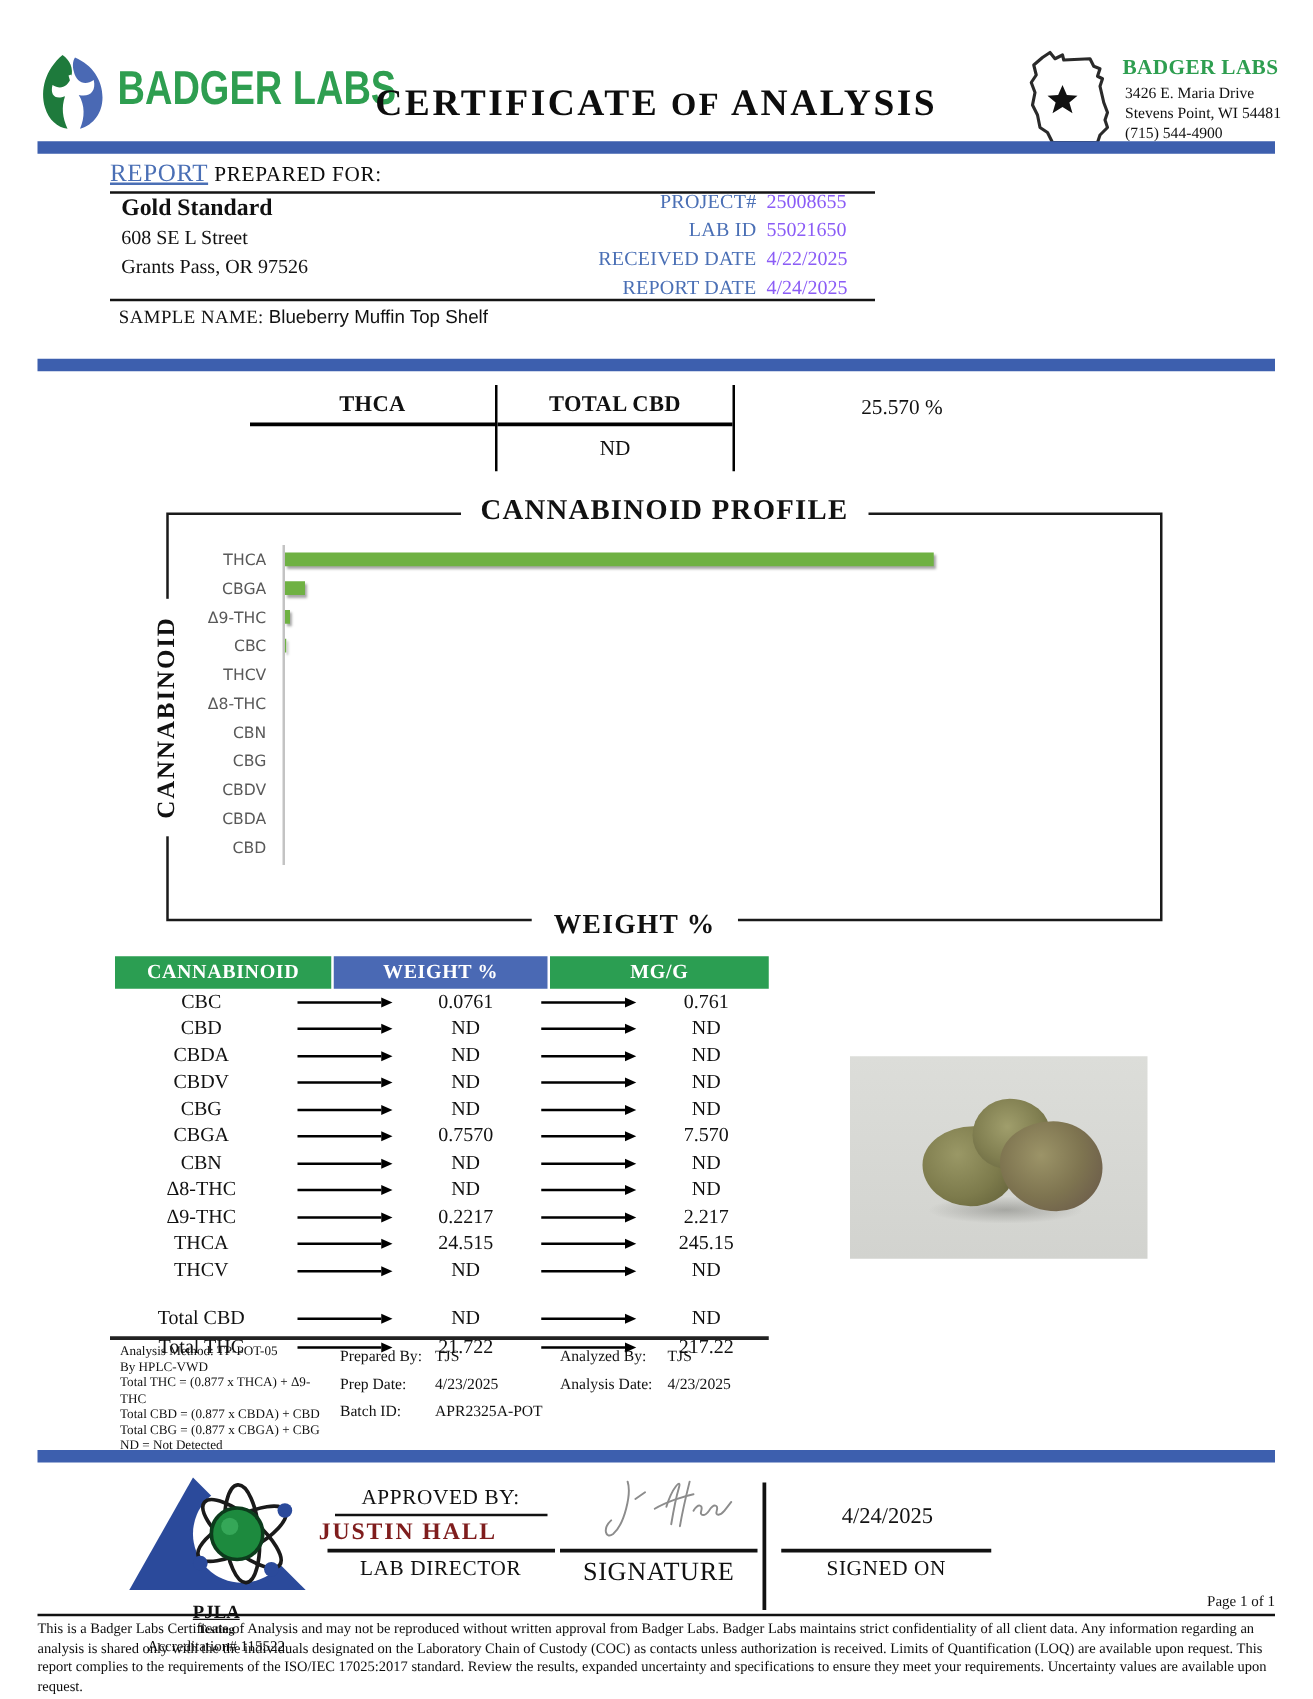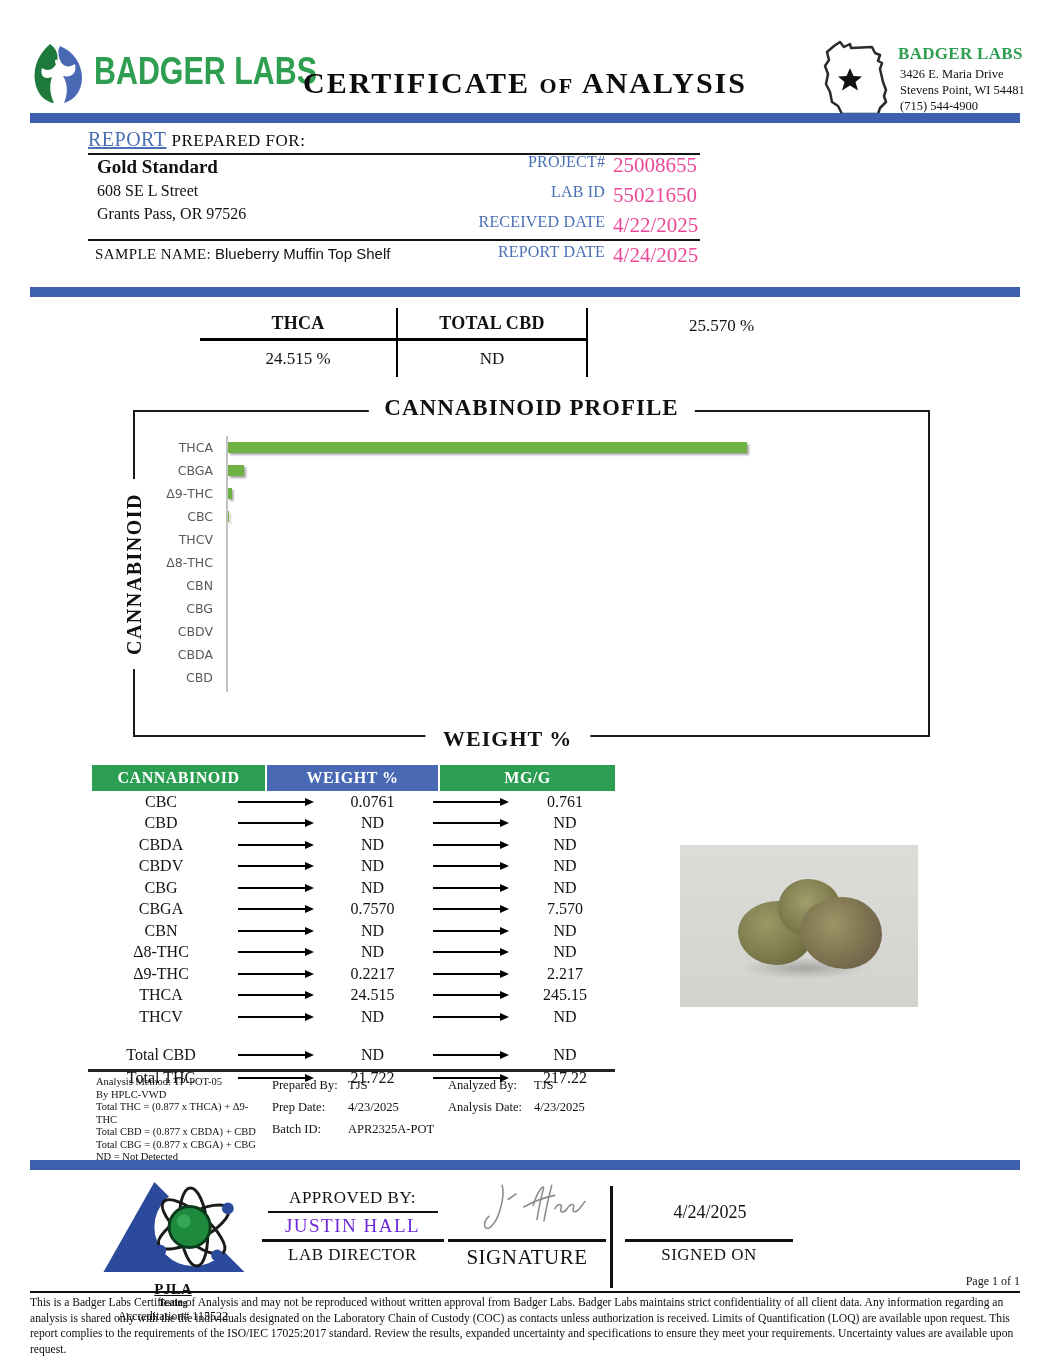--- a/index.html
+++ b/index.html
@@ -7,39 +7,39 @@
         font-family:"Liberation Serif",serif;color:#111;}
   .abs{position:absolute;}
 
   
   .brand-logo{left:30px;top:42px;width:58px;height:62px;}
   .brand-name{left:94px;top:50px;font-family:"Liberation Sans",sans-serif;font-weight:700;
               font-size:38px;color:#2e9e50;transform:scaleX(.8);transform-origin:left center;
               letter-spacing:0px;white-space:nowrap;}
   .coa-title{left:250px;top:66px;width:550px;text-align:center;font-weight:700;
              font-size:30px;letter-spacing:2px;color:#0d0d0d;white-space:nowrap;}
-  .coa-title .of{font-size:22px;}
+  .coa-title .of{font-size:26px;}
   .wis-svg{left:820px;top:38px;width:74px;height:82px;}
   .lab-name{left:898px;top:44px;font-size:17px;font-weight:700;color:#2e9e50;letter-spacing:.3px;}
   .lab-addr{left:900px;top:66px;font-size:12.5px;line-height:16px;color:#111;}
 
   .bluebar{left:30px;width:990px;height:10px;background:#3d5fae;}
 
   
   .rep-head{left:88px;top:128px;font-size:20px;white-space:nowrap;}
   .rep-head .rpt{color:#4a6fb5;text-decoration:underline;letter-spacing:.5px;}
   .rep-head .pf{color:#0d0d0d;font-size:17px;letter-spacing:.5px;}
   .hline{background:#141414;}
   .client-name{left:97px;top:156px;font-size:19px;font-weight:700;}
   .client-a1{left:97px;top:182px;font-size:16px;}
   .client-a2{left:97px;top:205px;font-size:16px;}
   .meta-wrap{left:460px;top:153px;width:245px;}
   .meta-row{display:flex;margin-bottom:5px;}
   .meta-label{width:150px;text-align:right;color:#4a6fb5;font-size:16px;letter-spacing:.2px;}
-  .meta-value{width:95px;padding-left:8px;font-size:21px;color:#ec4899;}
+  .meta-value{width:95px;padding-left:8px;font-size:16px;color:#8b5cf6;}
   .sample-label{left:95px;top:246px;font-size:15px;letter-spacing:.4px;}
   .sample-value{left:215px;top:245px;font-family:"Liberation Sans",sans-serif;font-size:15px;}
 
   
   .summary{left:200px;top:308px;width:655px;display:flex;}
   .sum-col{box-sizing:border-box;}
   .sum-col.c0{width:198px;border-right:2px solid #000;}
   .sum-col.c1{width:190px;border-right:2px solid #000;}
   .sum-col.c2{width:267px;}
   .sum-head{height:30px;line-height:30px;text-align:center;font-weight:700;font-size:18px;
@@ -116,22 +116,22 @@
   .bud3{left:120px;top:52px;width:82px;height:72px;border-radius:52% 48% 45% 55%/45% 52% 48% 55%;
         background:radial-gradient(circle at 40% 38%,#9c9468,#7e7450 50%,#6a5a4a 90%);}
 
   
   .pjla{left:95px;top:1178px;width:156px;text-align:center;}
   .pjla-name{font-size:15px;font-weight:700;margin-top:1px;text-decoration:underline;}
   .pjla-sub{font-size:9.5px;font-weight:700;margin-top:0px;}
   .pjla-acc{font-size:12px;margin-top:1px;white-space:nowrap;}
   .app-label{left:265px;top:1188px;width:175px;text-align:center;font-size:17px;letter-spacing:.5px;}
   .app-ul1{left:268px;top:1211px;width:170px;height:2px;background:#111;}
-  .approver{left:255px;top:1215px;width:195px;text-align:center;font-size:19px;letter-spacing:1.5px;
-            color:#6d28d9;font-weight:400;}
+  .approver{left:255px;top:1215px;width:195px;font-size:19px;letter-spacing:1.5px;
+            color:#7f1d1d;font-weight:700;}
   .app-ul2{left:262px;top:1239px;width:182px;height:3px;background:#111;}
   .app-role{left:255px;top:1245px;width:195px;text-align:center;font-size:17px;letter-spacing:.5px;}
   .sig-svg{left:455px;top:1176px;width:150px;height:62px;}
   .sig-line{left:448px;top:1239px;width:158px;height:2.5px;background:#111;}
   .sig-label{left:448px;top:1245px;width:158px;text-align:center;font-size:21px;letter-spacing:.5px;}
   .vline{left:610px;top:1186px;width:2.5px;height:102px;background:#111;}
   .signed-date{left:625px;top:1202px;width:170px;text-align:center;font-size:18px;}
   .date-line{left:625px;top:1239px;width:168px;height:2.5px;background:#111;}
   .signed-label{left:625px;top:1245px;width:168px;text-align:center;font-size:17px;letter-spacing:.5px;}
   .pagenum{left:860px;top:1274px;width:160px;text-align:right;font-size:12px;}
@@ -196,21 +196,20 @@
 
   <div class="abs hline" style="left:88px;top:239px;width:612px;height:2px;"></div>
   <div class="abs sample-label">SAMPLE NAME:</div>
   <div class="abs sample-value">Blueberry Muffin Top Shelf</div>
 
   <div class="abs bluebar" style="top:287px;"></div>
 
   <div class="abs summary">
       <div class="sum-col c0">
         <div class="sum-head">THCA</div>
-        <div class="sum-val">24.515 %</div>
       </div>
       <div class="sum-col c1">
         <div class="sum-head">TOTAL CBD</div>
         <div class="sum-val">ND</div>
       </div>
       <div class="sum-col c2">
         <div class="sum-val">25.570 %</div>
       </div>
     </div>
 

